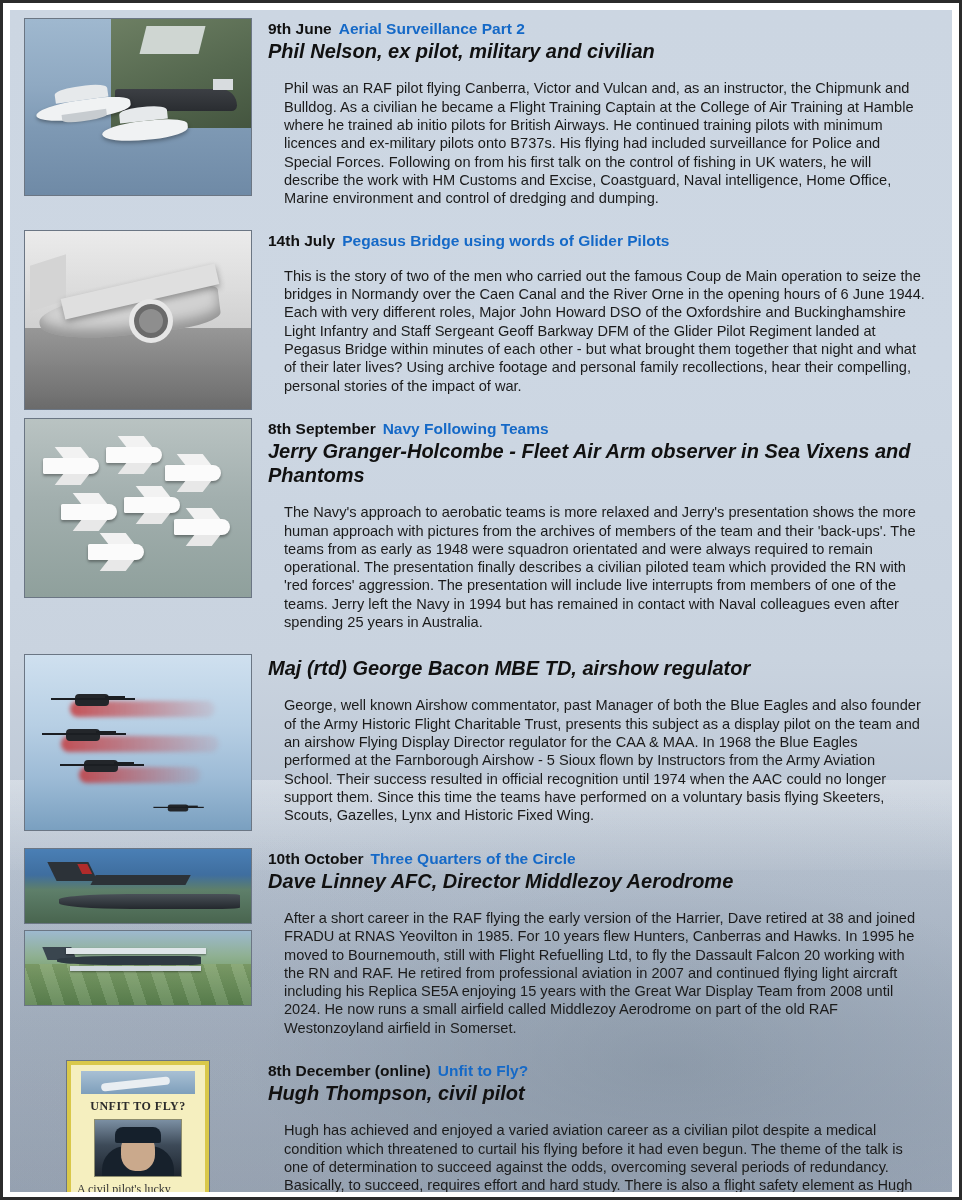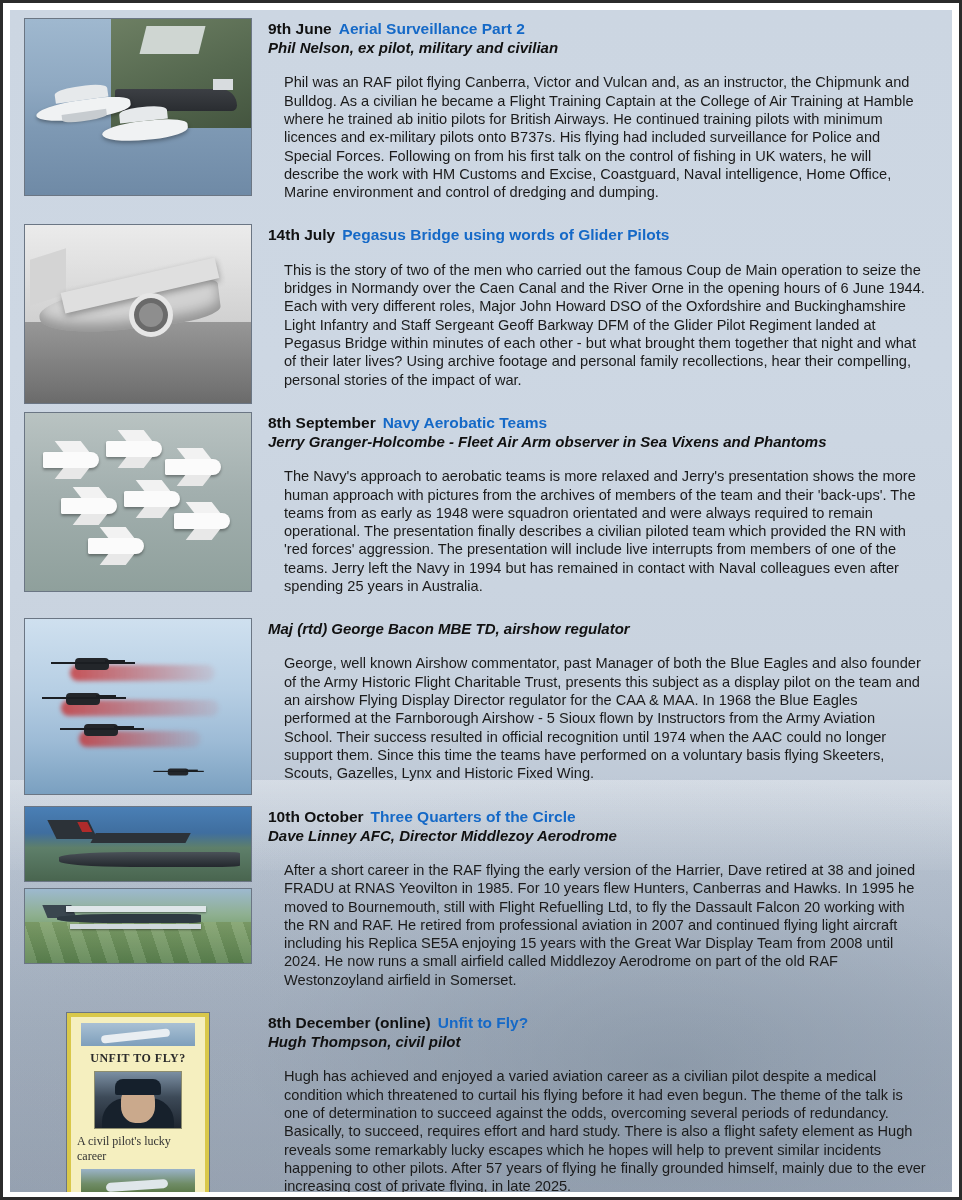--- a/index.html
+++ b/index.html
@@ -84,21 +84,21 @@
     font-weight: bold;
     color: #111111;
     line-height: 1.18;
     margin: 0 0 1px 0;
   }
   .line-head .title {
     color: #1569c7;
     margin-left: 7px;
   }
   .speaker {
-    font-size: 15px;
+    font-size: 20px;
     font-weight: bold;
     font-style: italic;
     color: #111111;
     line-height: 1.2;
     margin: 0 0 2px 0;
   }
   .body {
     font-size: 14.6px;
     color: #1b1b1b;
     line-height: 1.255;
@@ -397,21 +397,21 @@
               <div class="jet" style="left:62%; top:26%;"></div>
               <div class="jet" style="left:16%; top:48%;"></div>
               <div class="jet" style="left:44%; top:44%;"></div>
               <div class="jet" style="left:66%; top:56%;"></div>
               <div class="jet" style="left:28%; top:70%;"></div>
             </div>
           </div>
         </div>
         <div class="text-col">
           <p class="line-head">
-            <span>8th September</span><span class="title">Navy Aerobatic Teams</span>
+            <span>8th September</span><span class="title">Navy Following Teams</span>
           </p>
           <p class="speaker">Jerry Granger-Holcombe - Fleet Air Arm observer in Sea Vixens and Phantoms</p>
           <p class="body">The Navy's approach to aerobatic teams is more relaxed and Jerry's presentation shows the more human approach with pictures from the archives of members of the team and their 'back-ups'. The teams from as early as 1948 were squadron orientated and were always required to remain operational. The presentation finally describes a civilian piloted team which provided the RN with 'red forces' aggression. The presentation will include live interrupts from members of one of the teams. Jerry left the Navy in 1994 but has remained in contact with Naval colleagues even after spending 25 years in Australia.</p>
         </div>
       </div>
 
       <div class="entry">
         <div class="thumb-col">
           <div class="thumb" style="height:177px">
             <div class="ill ill-army">

